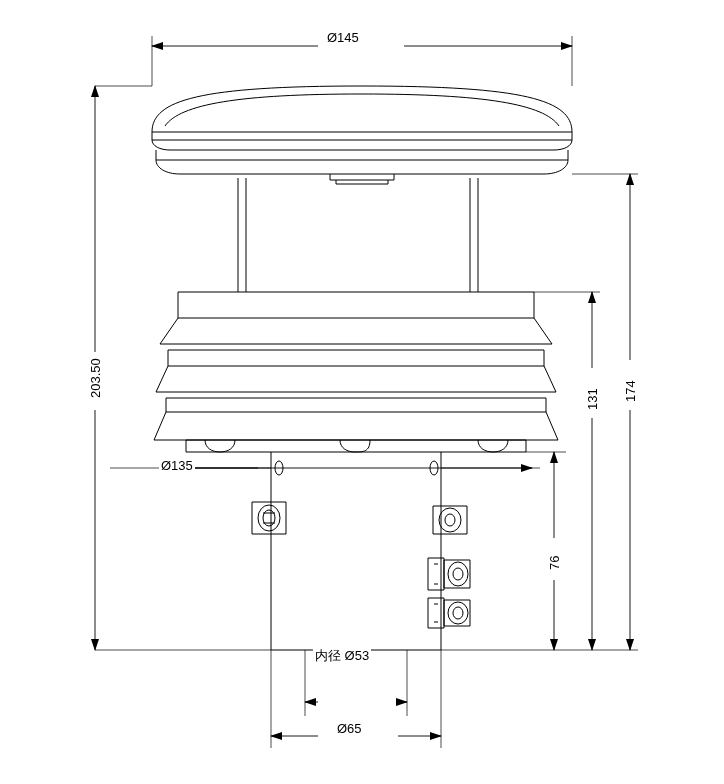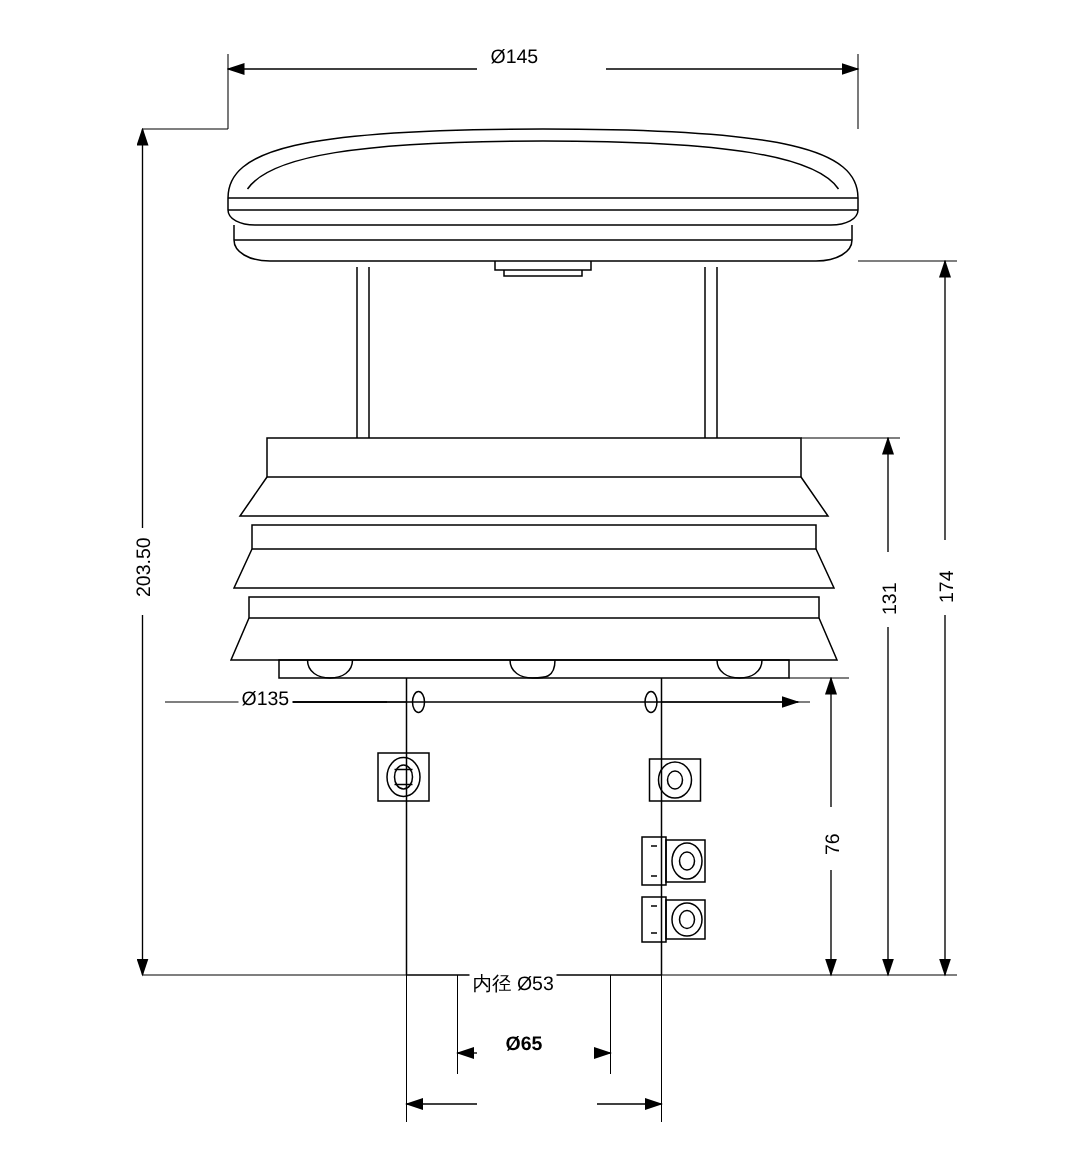--- a/index.html
+++ b/index.html
@@ -171,15 +171,15 @@
   <div class="dimlabel rot" style="left:624px;top:404px;transform:rotate(-90deg);">174</div>
 
   <div class="dimlabel rot" style="left:586px;top:412px;transform:rotate(-90deg);">131</div>
 
   <div class="dimlabel rot" style="left:548px;top:572px;transform:rotate(-90deg);">76</div>
 
   <div class="dimlabel" style="left:113px;top:459px;margin-left:46px;">Ø135</div>
 
   <div class="dimlabel" style="left:313px;top:649px;">内径 Ø53</div>
 
-  <div class="dimlabel" style="left:335px;top:689px;font-weight:bold;">Ø65</div>
+  <div class="dimlabel" style="left:335px;top:722px;">Ø65</div>
 
 </div>
 
 </body></html>

